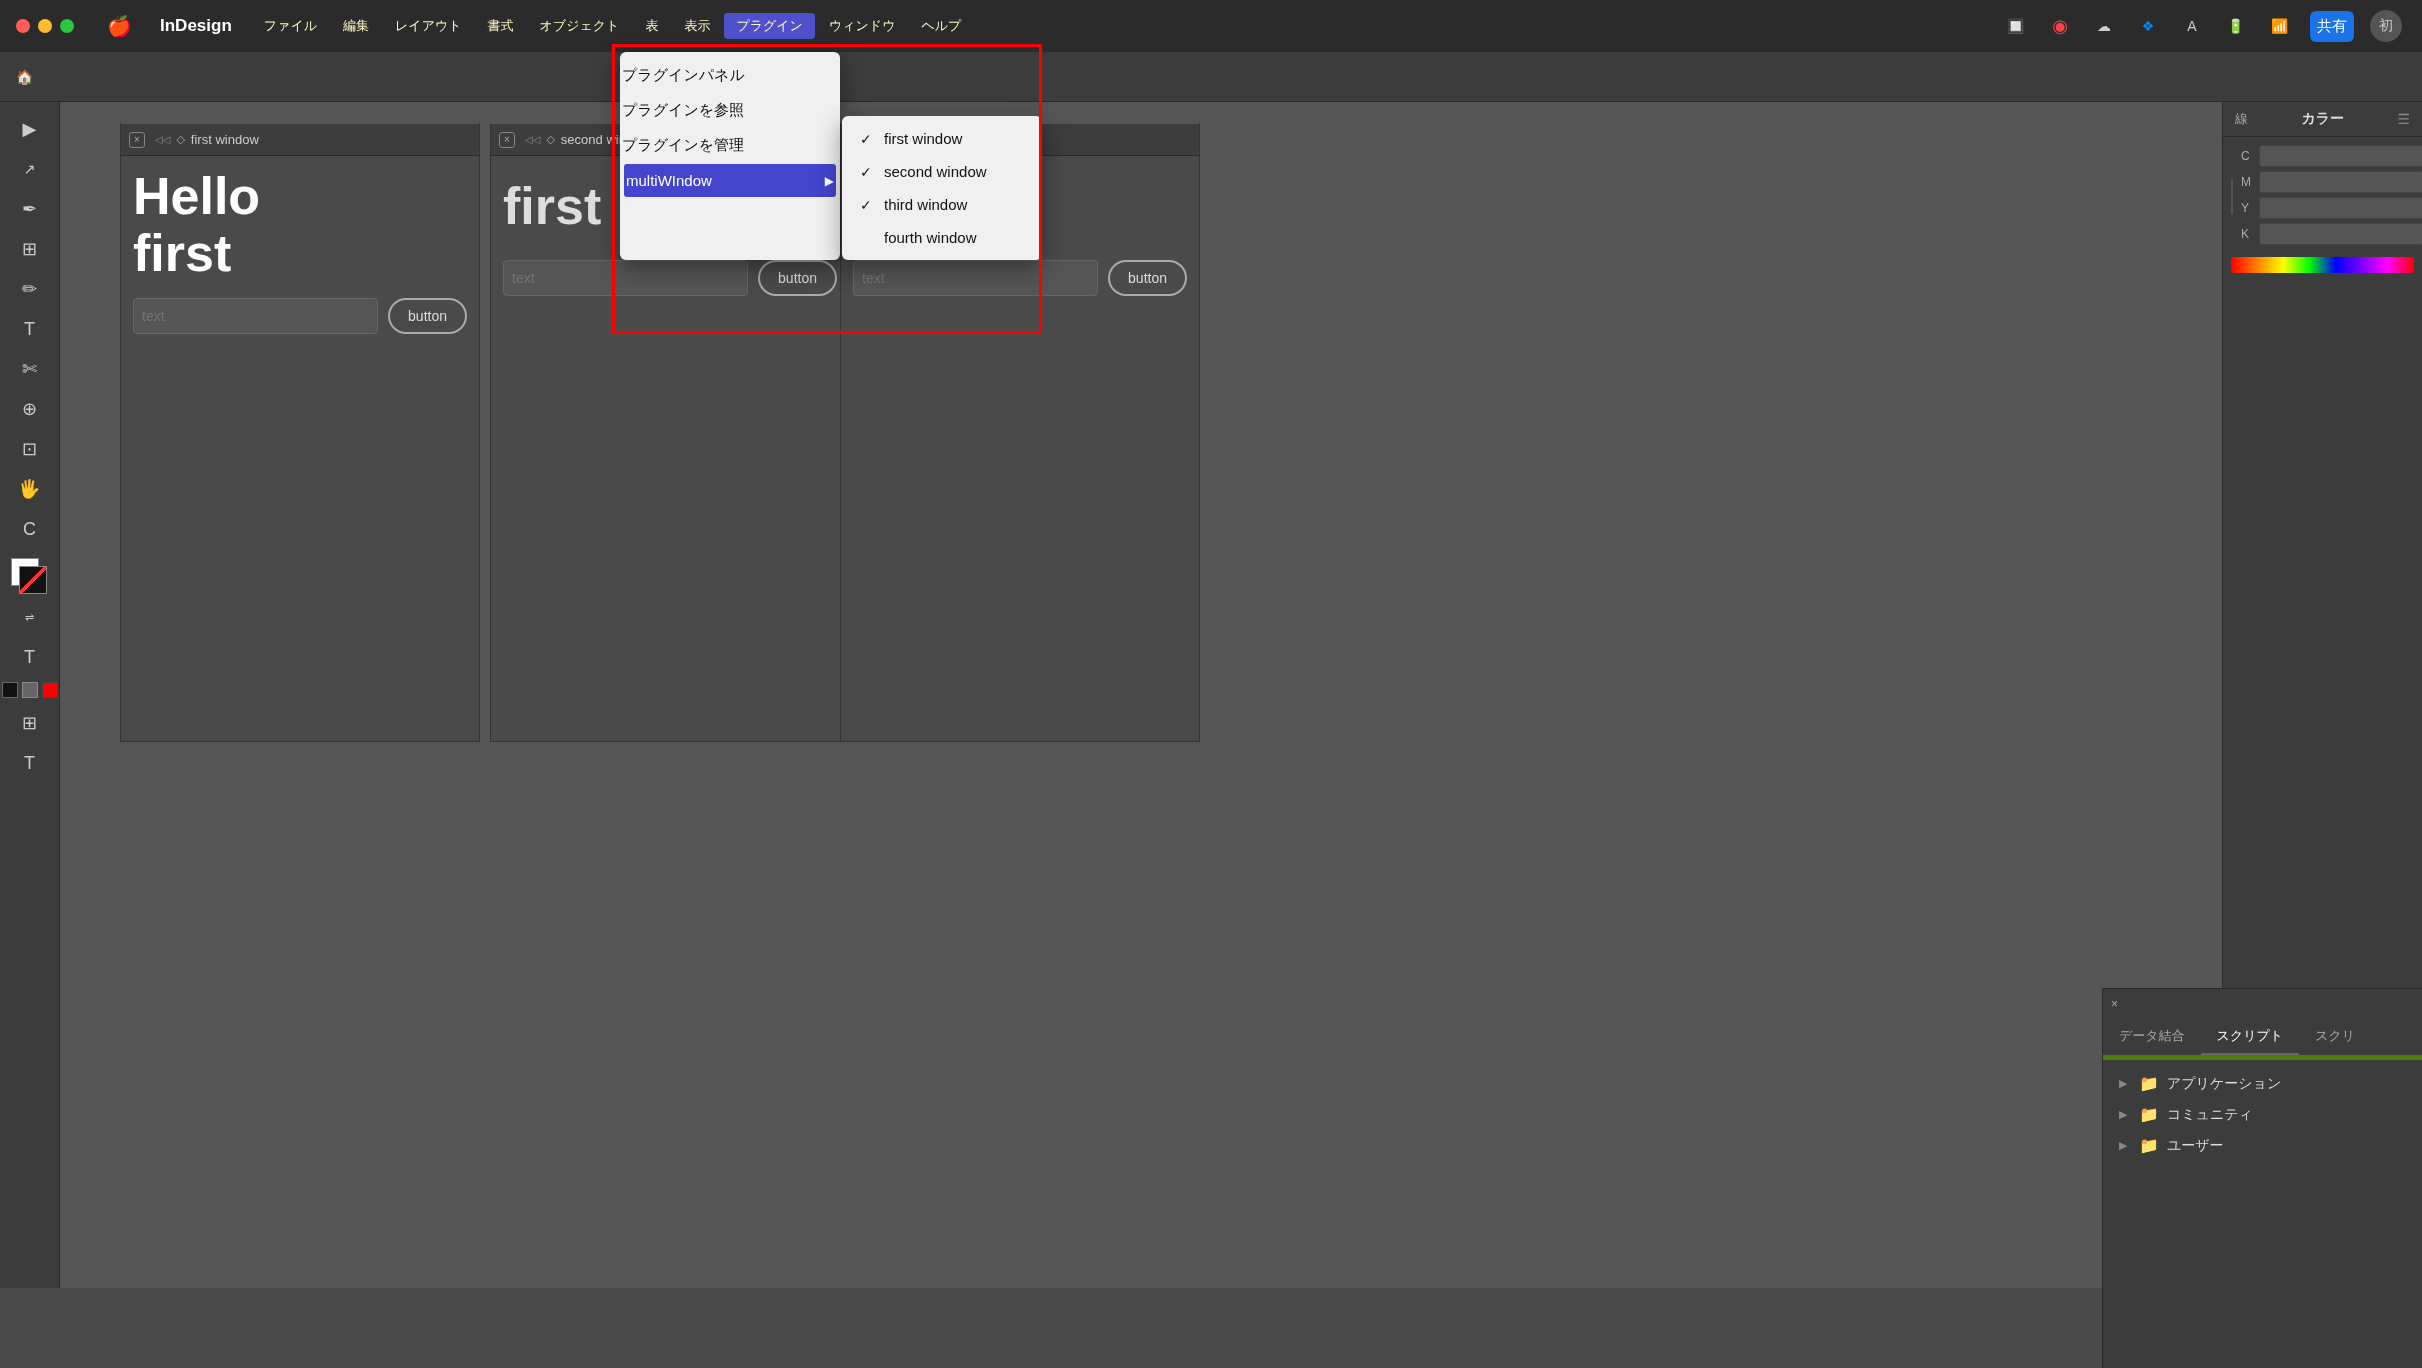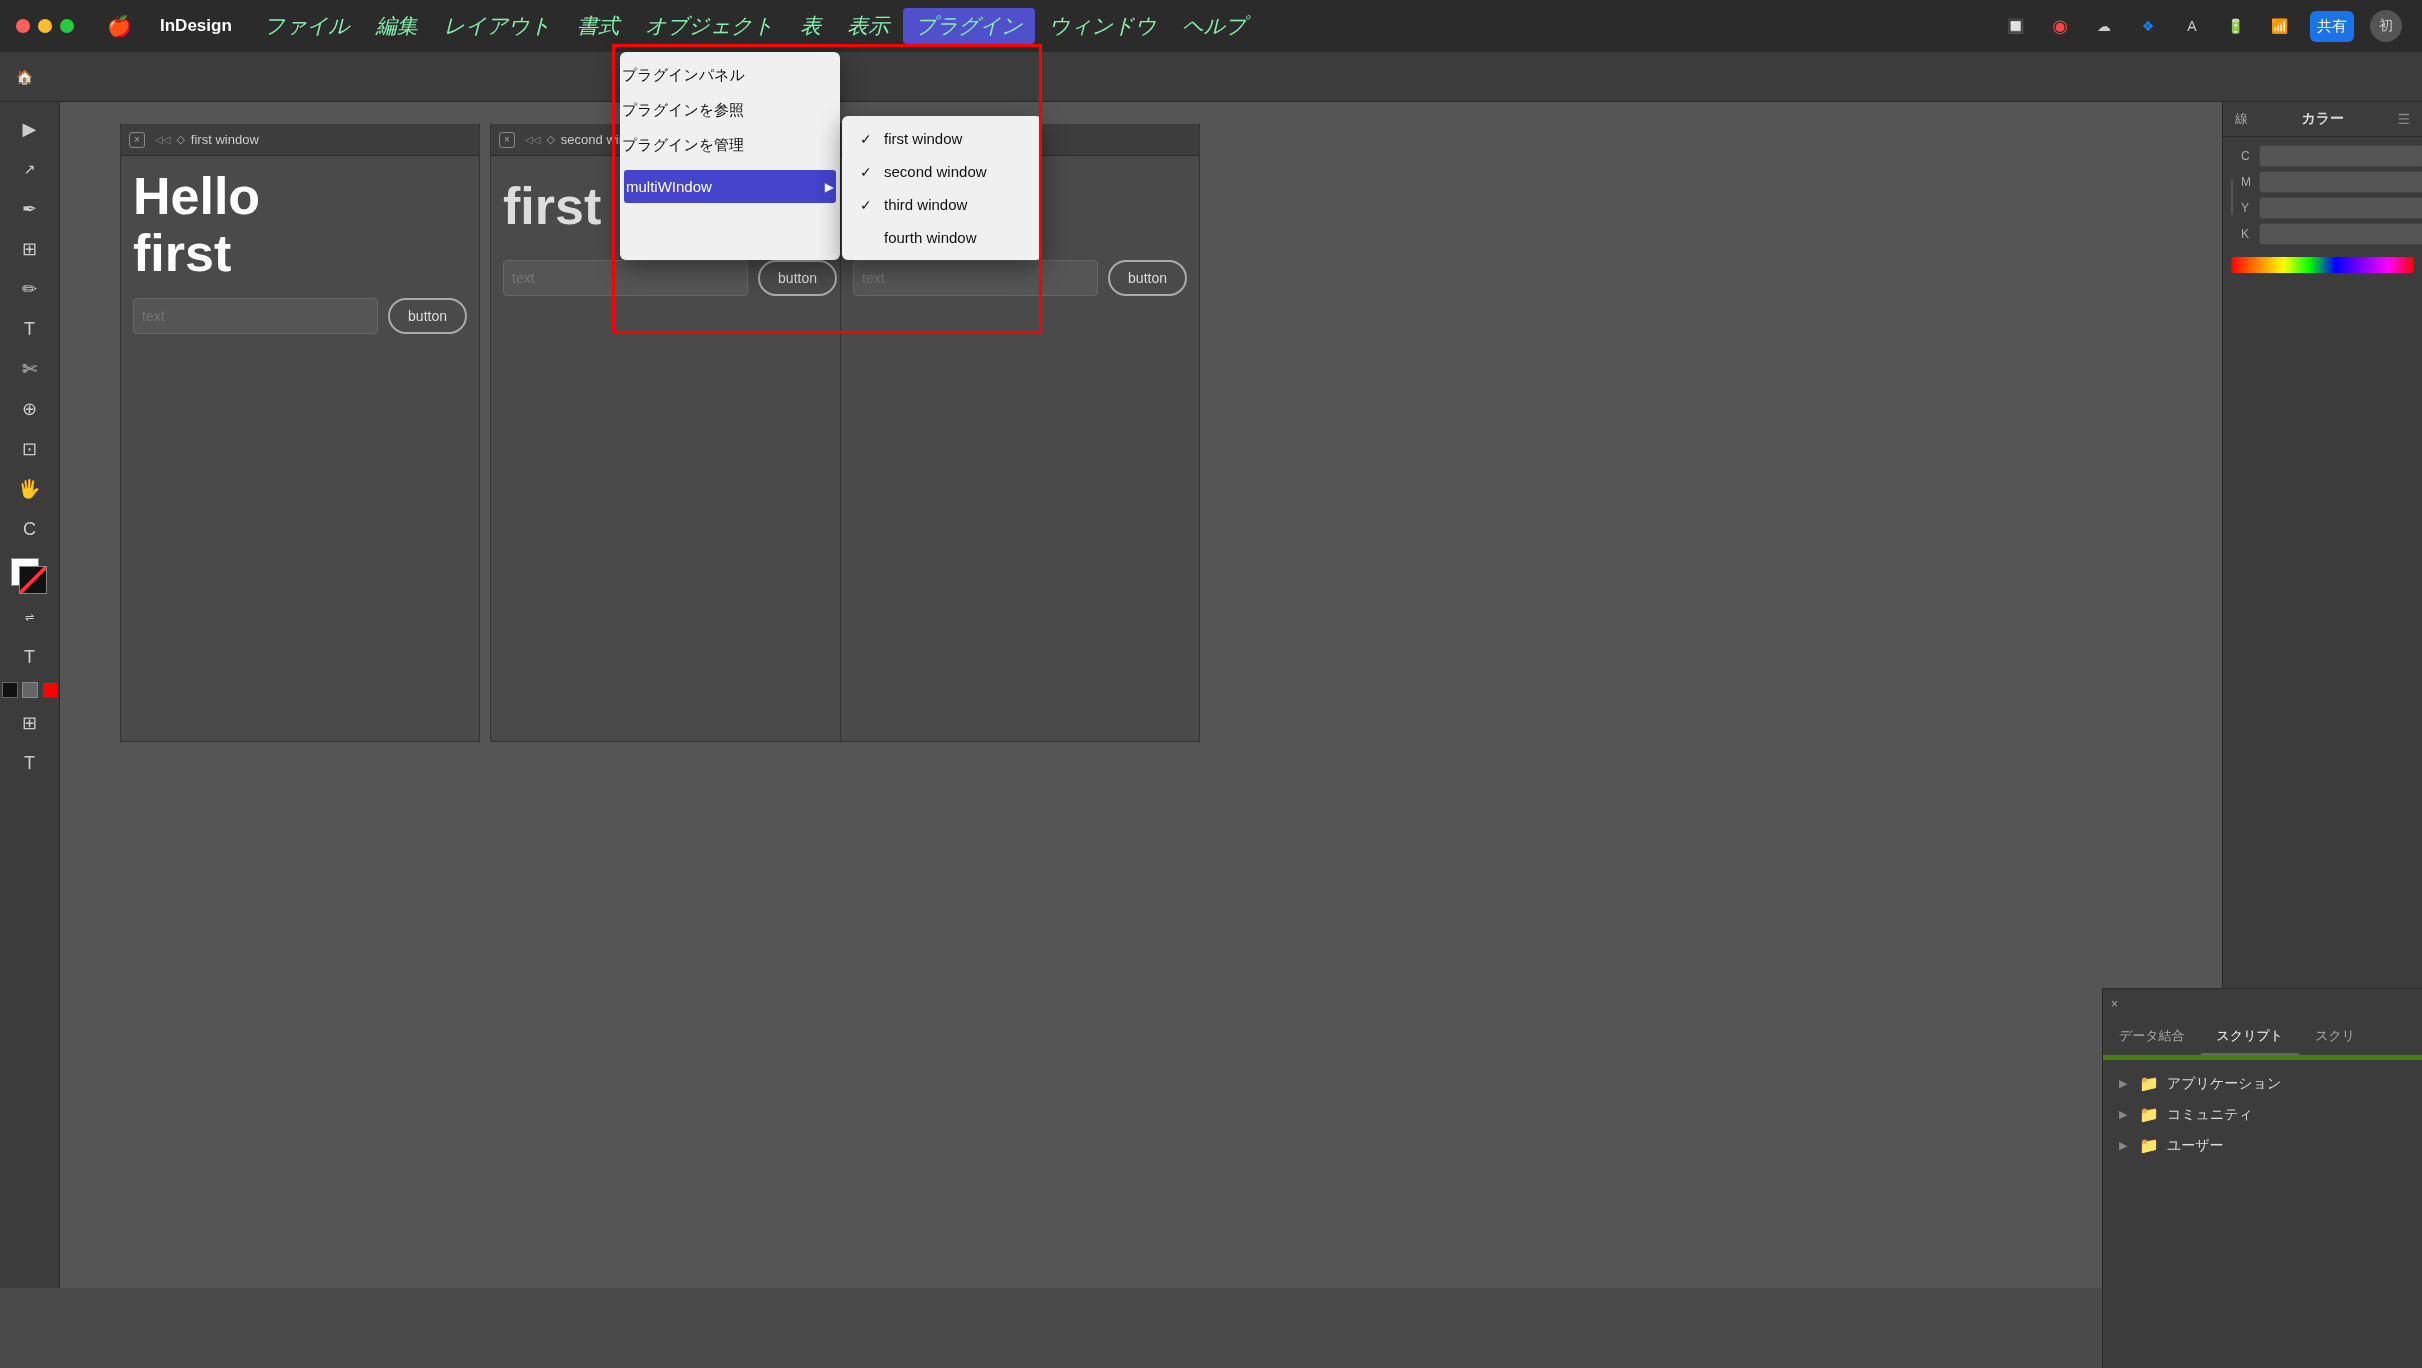--- a/index.html
+++ b/index.html
@@ -37,26 +37,25 @@
       margin-right: 10px;
       padding: 0 10px;
     }
     .menubar-items {
       display: flex;
       align-items: center;
       gap: 2px;
       flex: 1;
     }
     .menubar-item {
-      font-size: 21px;
-      color: #86efac;
+      font-size: 13px;
+      color: #fef9c3;
       padding: 4px 12px;
       border-radius: 4px;
       cursor: pointer;
-      font-style: italic;
     }
     .menubar-right {
       display: flex;
       align-items: center;
       gap: 16px;
       padding-right: 20px;
     }
     .menubar-right-icon {
       width: 28px;
       height: 28px;
@@ -410,21 +409,21 @@
       color: #111;
       cursor: pointer;
       display: flex;
       align-items: center;
       justify-content: space-between;
     }
     .dropdown-item.highlighted {
       background: #4444cc;
       color: #fff;
       border-radius: 3px;
-      margin: 7px 4px;
+      margin: 1px 4px;
     }
     .dropdown-arrow-white {
       font-size: 12px;
       color: #fff;
     }
     .dropdown-submenu {
       width: 200px;
       background: #f0f0f0;
       border-radius: 6px;
       box-shadow: 0 8px 24px rgba(0,0,0,0.4);

